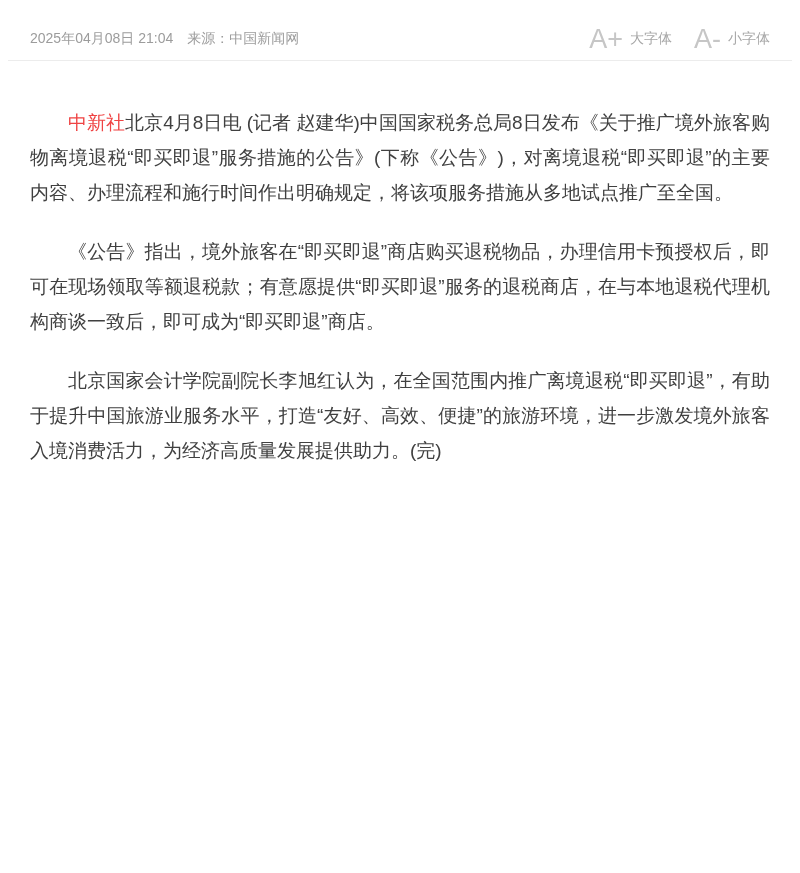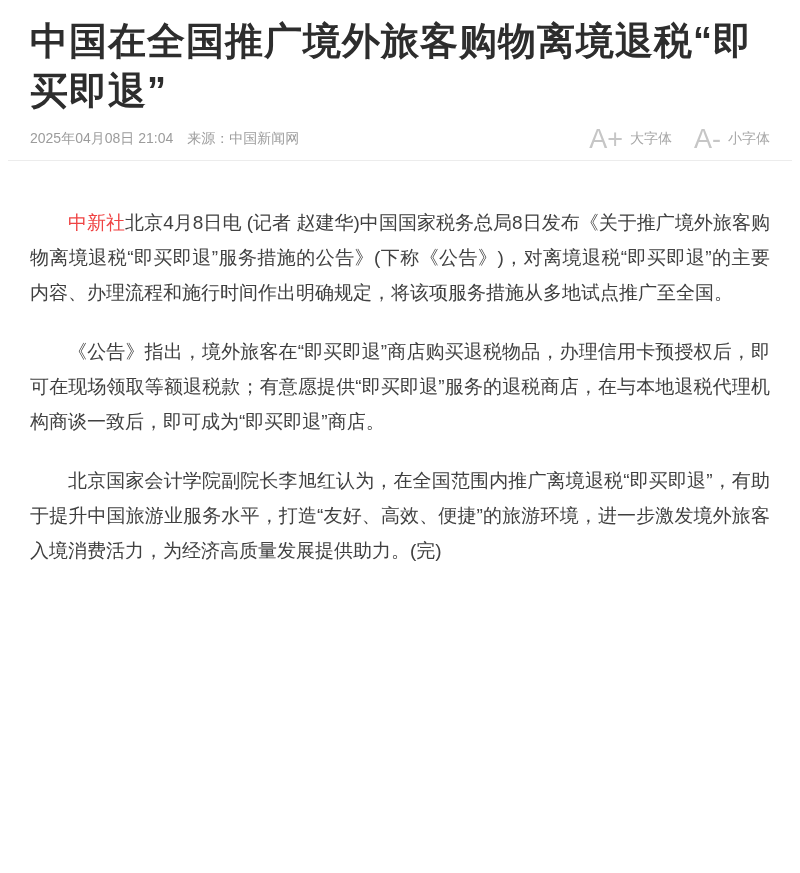--- a/index.html
+++ b/index.html
@@ -75,21 +75,20 @@
     color: #ef4444;
     text-decoration: none;
   }
 </style>
 </head>
 <body>
 
 <div class="page">
 
   <header class="article-header">
-    <h1 class="title">中国在全国推广境外旅客购物离境退税“即买即退”</h1>
 
     <div class="meta-row">
       <div class="meta-left">
         <span class="date">2025年04月08日 21:04</span><span class="source"><span>来源：</span><span>中国新闻网</span></span>
       </div>
 
       <div class="font-controls">
         <button class="font-btn">
           <span class="fa-sym">A+</span>
           <span class="fa-label">大字体</span>

